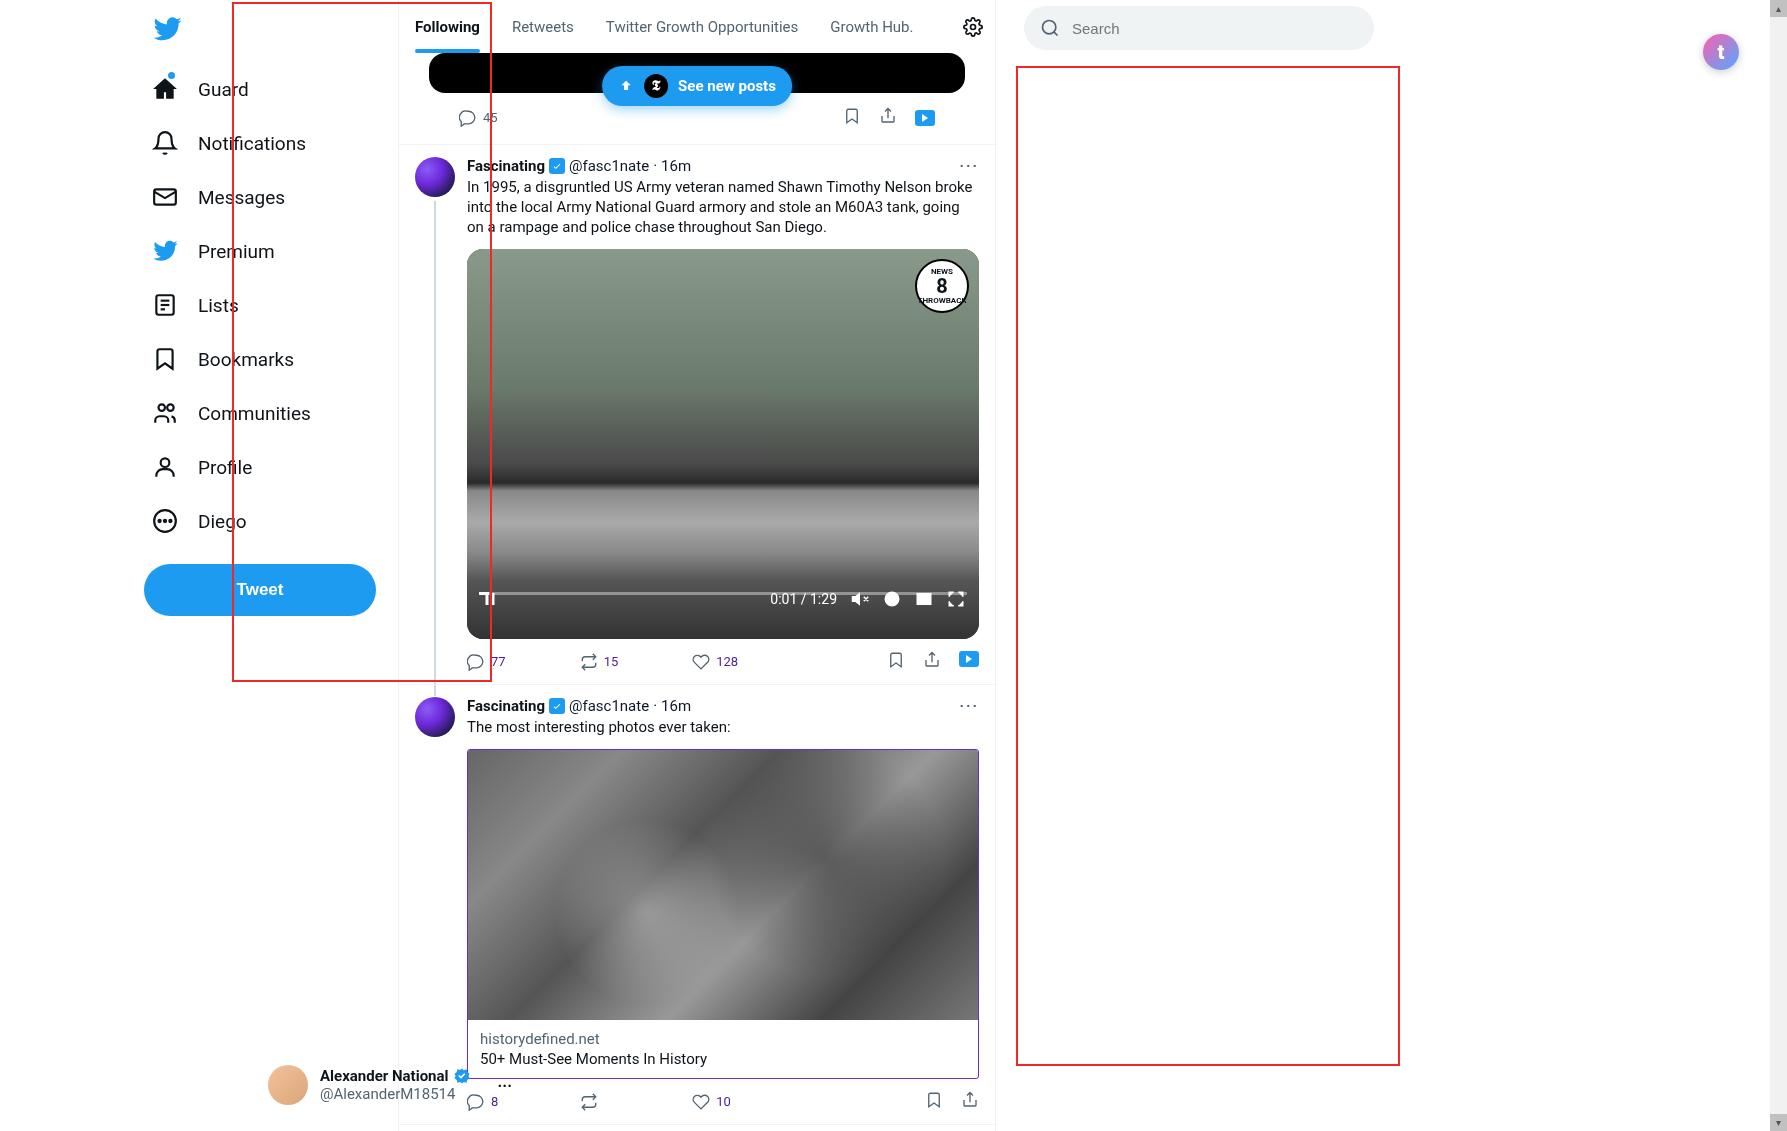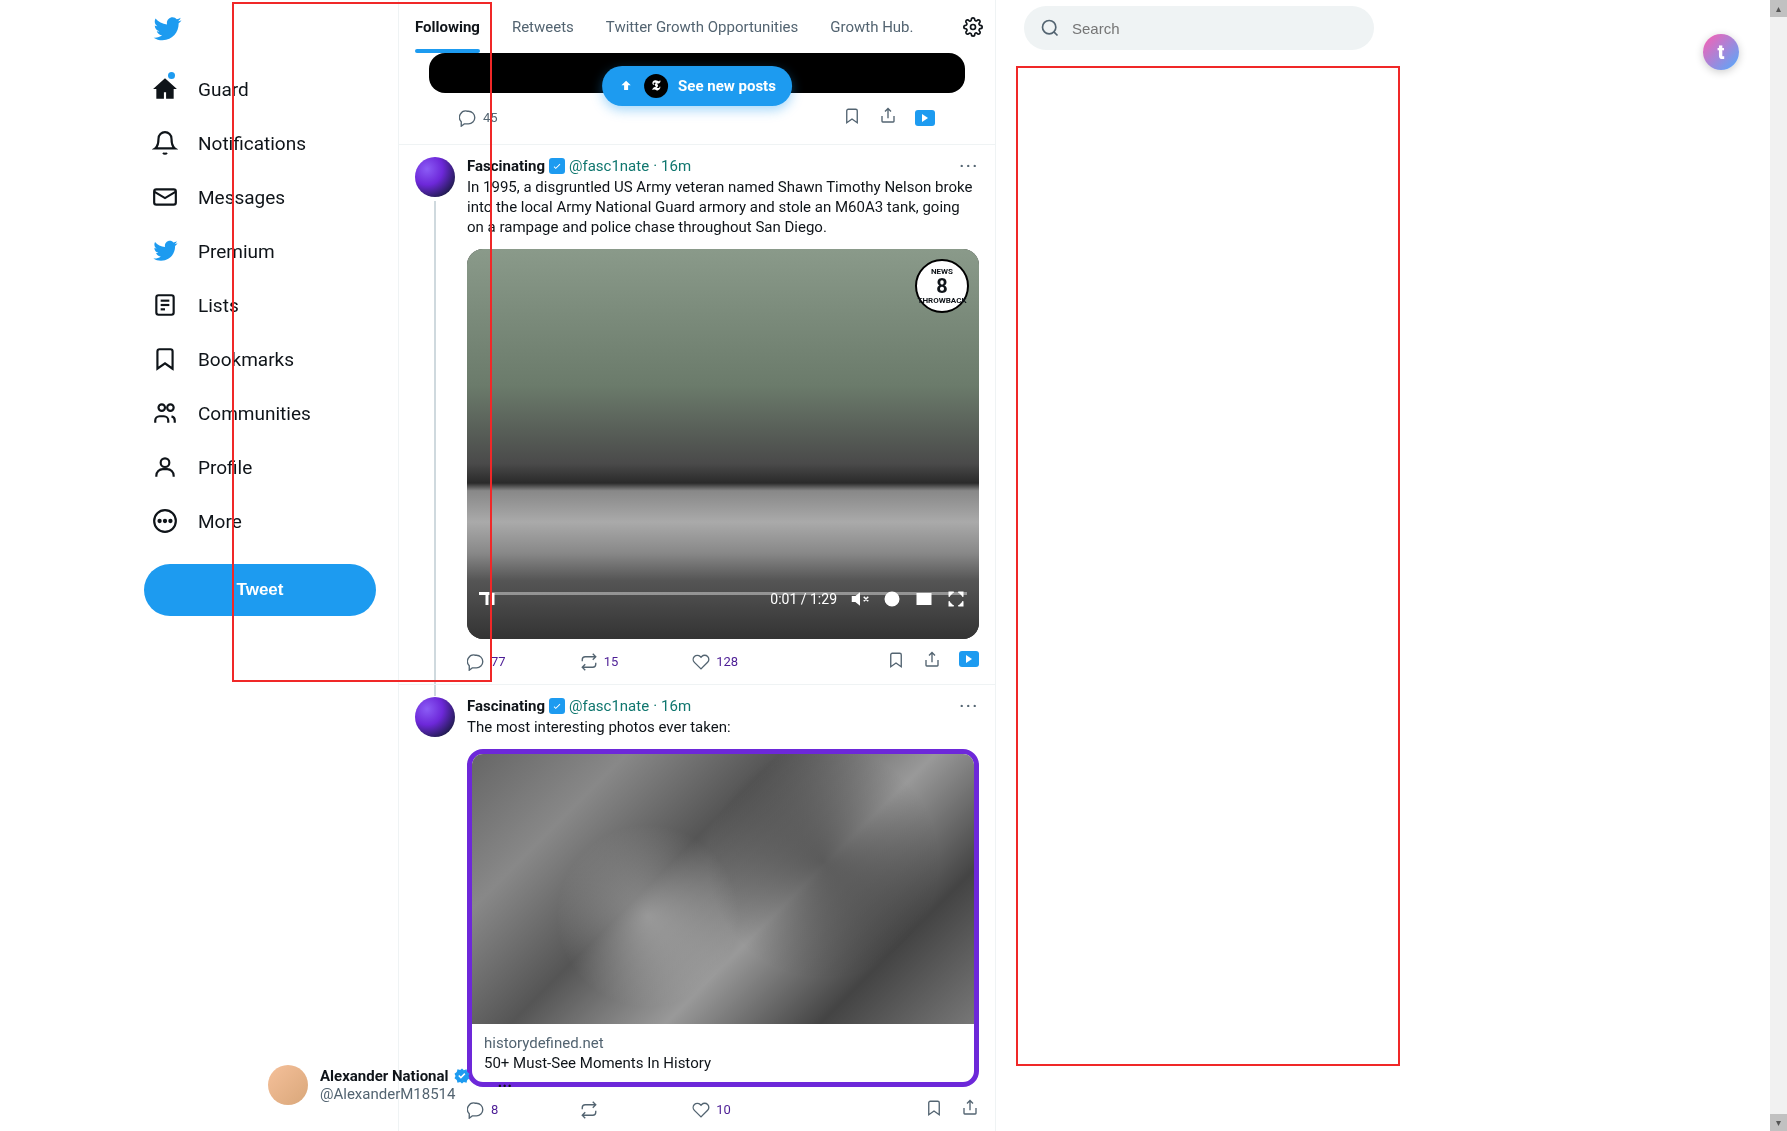--- a/index.html
+++ b/index.html
@@ -34,21 +34,21 @@
 .pill-arrow { width: 16px; height: 16px; }
 
 .tweet { border-top: 1px solid #eff3f4; padding: 12px 16px; position: relative; }
 .tweet-row { display: flex; gap: 12px; }
 .avatar { width: 40px; height: 40px; border-radius: 50%; background: radial-gradient(circle at 30% 30%, #8b5cf6, #6d28d9 40%, #1e1b4b 80%); flex-shrink: 0; }
 .tweet-body { flex: 1; min-width: 0; }
 .tweet-head { display: flex; align-items: center; gap: 4px; font-size: 15px; flex-wrap: wrap; }
 .author { font-weight: 700; color: #0f1419; }
 .verified { display: inline-flex; width: 16px; height: 16px; background: #1d9bf0; border-radius: 3px; align-items: center; justify-content: center; }
 .verified svg { width: 10px; height: 10px; fill: #fff; }
-.handle, .dot, .time { color: #0f766e; }
+.handle, .dot, .time { color: #0f172a; }
 .more-dots { margin-left: auto; color: #536471; cursor: pointer; font-weight: 700; letter-spacing: 2px; }
 .tweet-text { margin-top: 2px; font-size: 15px; line-height: 20px; color: #0f1419; }
 
 .media-video { margin-top: 12px; border-radius: 16px; overflow: hidden; background: #3a3a3a; position: relative; height: 390px; }
 .video-scene { position: absolute; inset: 0; background: linear-gradient(180deg, #8a9a8a 0%, #6b7b6b 35%, #4a4a4a 55%, #2a2a2a 60%, #888 62%, #aaa 70%, #888 78%, #555 85%, #333 100%); }
 .news-badge { position: absolute; top: 10px; right: 10px; width: 54px; height: 54px; border-radius: 50%; background: #fff; border: 2px solid #000; display: flex; flex-direction: column; align-items: center; justify-content: center; font-size: 8px; font-weight: 700; }
 .news-badge .big { font-size: 20px; line-height: 20px; }
 .video-controls { position: absolute; bottom: 18px; left: 0; right: 0; height: 44px; display: flex; align-items: center; padding: 0 14px; gap: 14px; color: #fff; }
 .progress-bar { position: absolute; bottom: 44px; left: 12px; right: 12px; height: 3px; background: rgba(255,255,255,0.4); }
 .progress-fill { height: 100%; width: 2%; background: #fff; }
@@ -59,21 +59,21 @@
 .action { display: flex; align-items: center; gap: 6px; cursor: pointer; }
 .action svg { width: 18px; height: 18px; fill: none; stroke: #536471; stroke-width: 1.8; }
 .act-reply { width: 22%; }
 .act-rt { width: 22%; }
 .act-like { width: 22%; }
 .act-right { margin-left: auto; display:flex; gap: 18px; }
 .act-right svg { width: 18px; height: 18px; }
 .video-ind { width: 20px; height: 16px; background: #1d9bf0; border-radius: 3px; display: flex; align-items: center; justify-content: center; }
 .video-ind::before { content:""; border-left: 6px solid #fff; border-top: 4px solid transparent; border-bottom: 4px solid transparent; }
 
-.card-link { margin-top: 12px; border: 5px solid #6d28d9; border-radius: 16px; overflow: hidden; }
+.card-link { margin-top: 12px; border: 1px solid #6d28d9; border-radius: 3px; overflow: hidden; }
 .card-img { height: 270px; background: linear-gradient(135deg, #666 0%, #888 20%, #555 40%, #999 60%, #444 80%, #777 100%); position: relative; }
 .card-img::after { content:""; position:absolute; inset:0; background: radial-gradient(circle at 35% 60%, rgba(255,255,255,0.35) 0%, transparent 25%), radial-gradient(circle at 70% 40%, rgba(0,0,0,0.4) 0%, transparent 30%); }
 .card-meta { padding: 10px 12px; font-size: 15px; }
 .card-domain { color: #536471; }
 .card-title { color: #0f1419; margin-top: 2px; }
 
 
 .right-col { width: 370px; padding: 6px 0 0 28px; position: relative; }
 .search-wrap { background: #eff3f4; border-radius: 9999px; height: 44px; display: flex; align-items: center; padding: 0 16px; gap: 12px; width: 350px; justify-content: space-between; }
 .search-wrap input { border: none; background: transparent; outline: none; font-size: 15px; flex: 1; color: #536471; }
@@ -184,21 +184,21 @@
       </a>
       <a class="nav-item">
         <span class="nav-icon">
             <svg viewBox="0 0 24 24" fill="none" stroke="#0f1419" stroke-width="2">
               <circle cx="12" cy="12" r="10"></circle>
               <circle cx="7" cy="12" r="1" fill="#0f1419"></circle>
               <circle cx="12" cy="12" r="1" fill="#0f1419"></circle>
               <circle cx="17" cy="12" r="1" fill="#0f1419"></circle>
             </svg>
           </span>
-        <span>More</span>
+        <span>Diego</span>
       </a>
       <button class="tweet-btn">Tweet</button>
     </nav>
   </div>
 
   <div class="main-col" style="position:relative;">
     <div class="tabs">
       <div class="tab active">
           <span>Following</span>
         </div>

